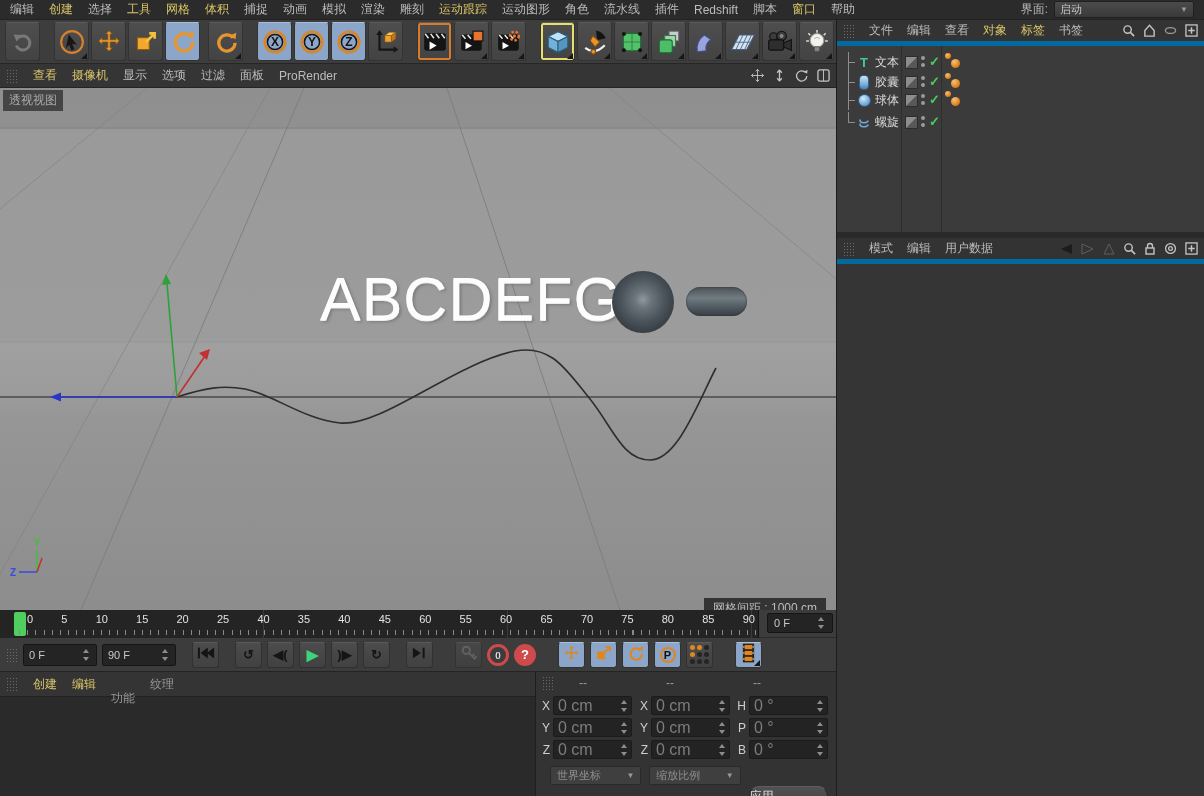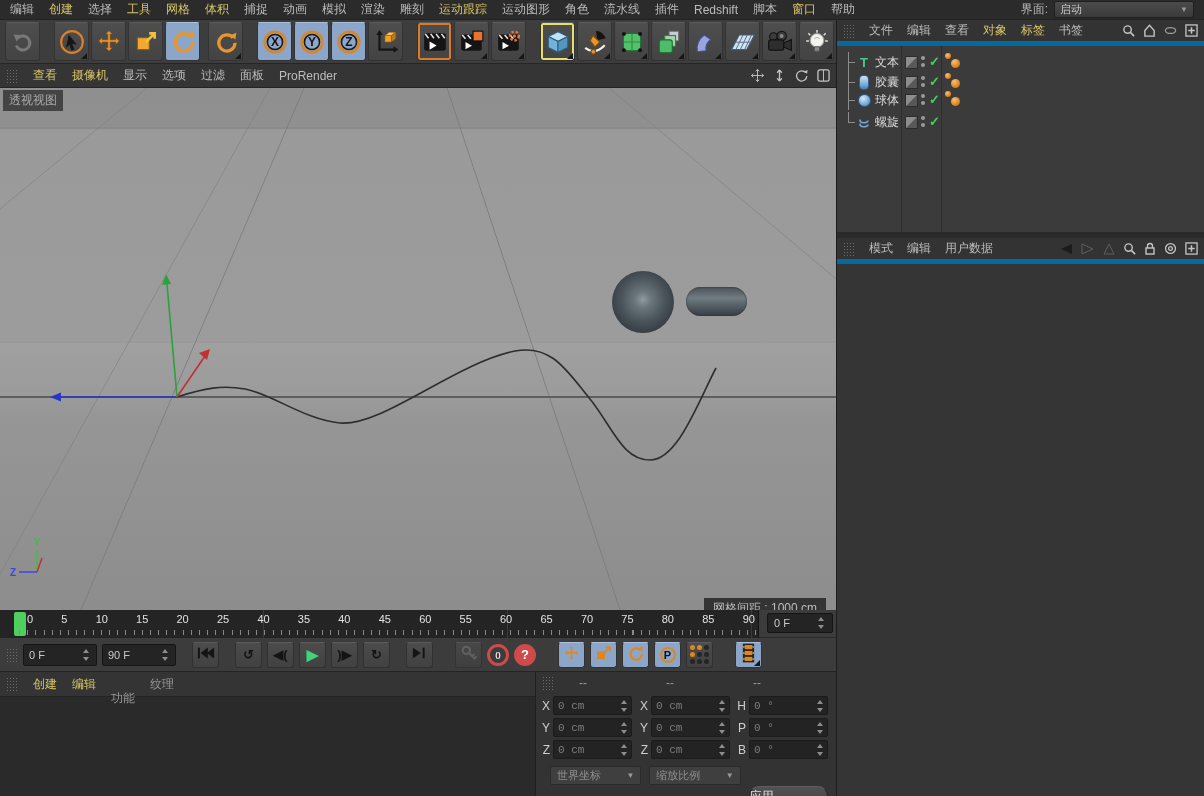--- a/index.html
+++ b/index.html
@@ -92,21 +92,21 @@
   .phdr{height:24px;background:#343434;border-bottom:1px solid #222;display:flex;align-items:center;gap:15px;padding:0 6px;}
 
   
   .coords{position:absolute;left:536px;top:672px;width:300px;height:124px;background:#333;box-sizing:border-box;}
   .chdr{height:22px;display:flex;align-items:center;gap:15px;padding:0 6px;color:#9a9a9a;}
   .chdr .chcol{display:grid;grid-template-columns:repeat(3,1fr);width:282px;}
   .cbody{display:grid;grid-template-columns:repeat(3,1fr);gap:3px 6px;padding:2px 8px 4px 4px;}
   .crow{display:flex;align-items:center;gap:3px;}
   .clab{width:10px;text-align:right;color:#cfcfcf;font-size:12px;flex:none;}
   .cfield{flex:1;height:17px;background:#232323;border:1px solid #1b1b1b;border-radius:2px;display:flex;align-items:center;padding:0 2px 0 4px;}
-  .cfield input{flex:1;width:40px;background:transparent;border:none;outline:none;color:#7d7d7d;font-size:11px;font-family:Liberation Mono, monospace;padding:0;}
+  .cfield input{flex:1;width:40px;background:transparent;border:none;outline:none;color:#7d7d7d;font-size:16px;font-family:Liberation Sans, sans-serif;padding:0;}
   .cfoot{display:flex;gap:8px;padding:3px 8px 0 14px;}
   .cdrop{flex:1;height:19px;background:#3f3f3f;border:1px solid #2a2a2a;border-radius:2px;color:#8f8f8f;display:flex;
          align-items:center;padding:0 6px;font-size:11px;box-sizing:border-box;}
   .capply{flex:1;height:20px;background:linear-gradient(#515151,#454545);border:1px solid #2a2a2a;border-top-color:#5e5e5e;
           border-radius:10px;color:#ddd;display:flex;align-items:center;justify-content:flex-start;font-size:12px;box-sizing:border-box;margin-top:20px;}
 
   
   .right{position:absolute;left:836px;top:20px;width:368px;height:776px;background:#373737;border-left:1px solid #1d1d1d;box-sizing:border-box;}
   .om-menu,.am-menu{position:absolute;left:0;width:100%;height:26px;background:#333;border-bottom:5px solid #0369a1;
                     display:flex;align-items:center;gap:14px;padding:0 6px;box-sizing:border-box;}
@@ -428,20 +428,21 @@
       <polygon points="166,186 162,197 171,196" fill="#2ba33a"></polygon>
       <line x1="177" y1="309" x2="205" y2="268" stroke="#c23030" stroke-width="1.6"></line>
       <polygon points="210,261 199,265 207,272" fill="#c23030"></polygon>
 
       <line x1="37" y1="484" x2="37" y2="462" stroke="#3fbf3f" stroke-width="1.5"></line>
       <text x="37" y="458" text-anchor="middle" font-size="10" fill="#3fbf3f" font-weight="bold">Y</text>
       <line x1="37" y1="484" x2="42" y2="470" stroke="#c23030" stroke-width="1.5"></line>
       <line x1="37" y1="484" x2="19" y2="484" stroke="#3a4ae0" stroke-width="1.5"></line>
       <text x="13" y="488" text-anchor="middle" font-size="10" fill="#3a4ae0" font-weight="bold">Z</text>
     </svg>
+    <div class="text3d">ABCDEFG</div>
     <div class="sphere"></div>
     <div class="capsule"></div>
     <div class="vp-label">透视视图</div>
     <div class="grid-badge">网格间距 : 1000 cm</div>
   </div>
 
   <div class="ruler">
     <div class="ruler-track">
       <div class="playhead"></div>
       <div class="rml" style="left:263px;"></div>

